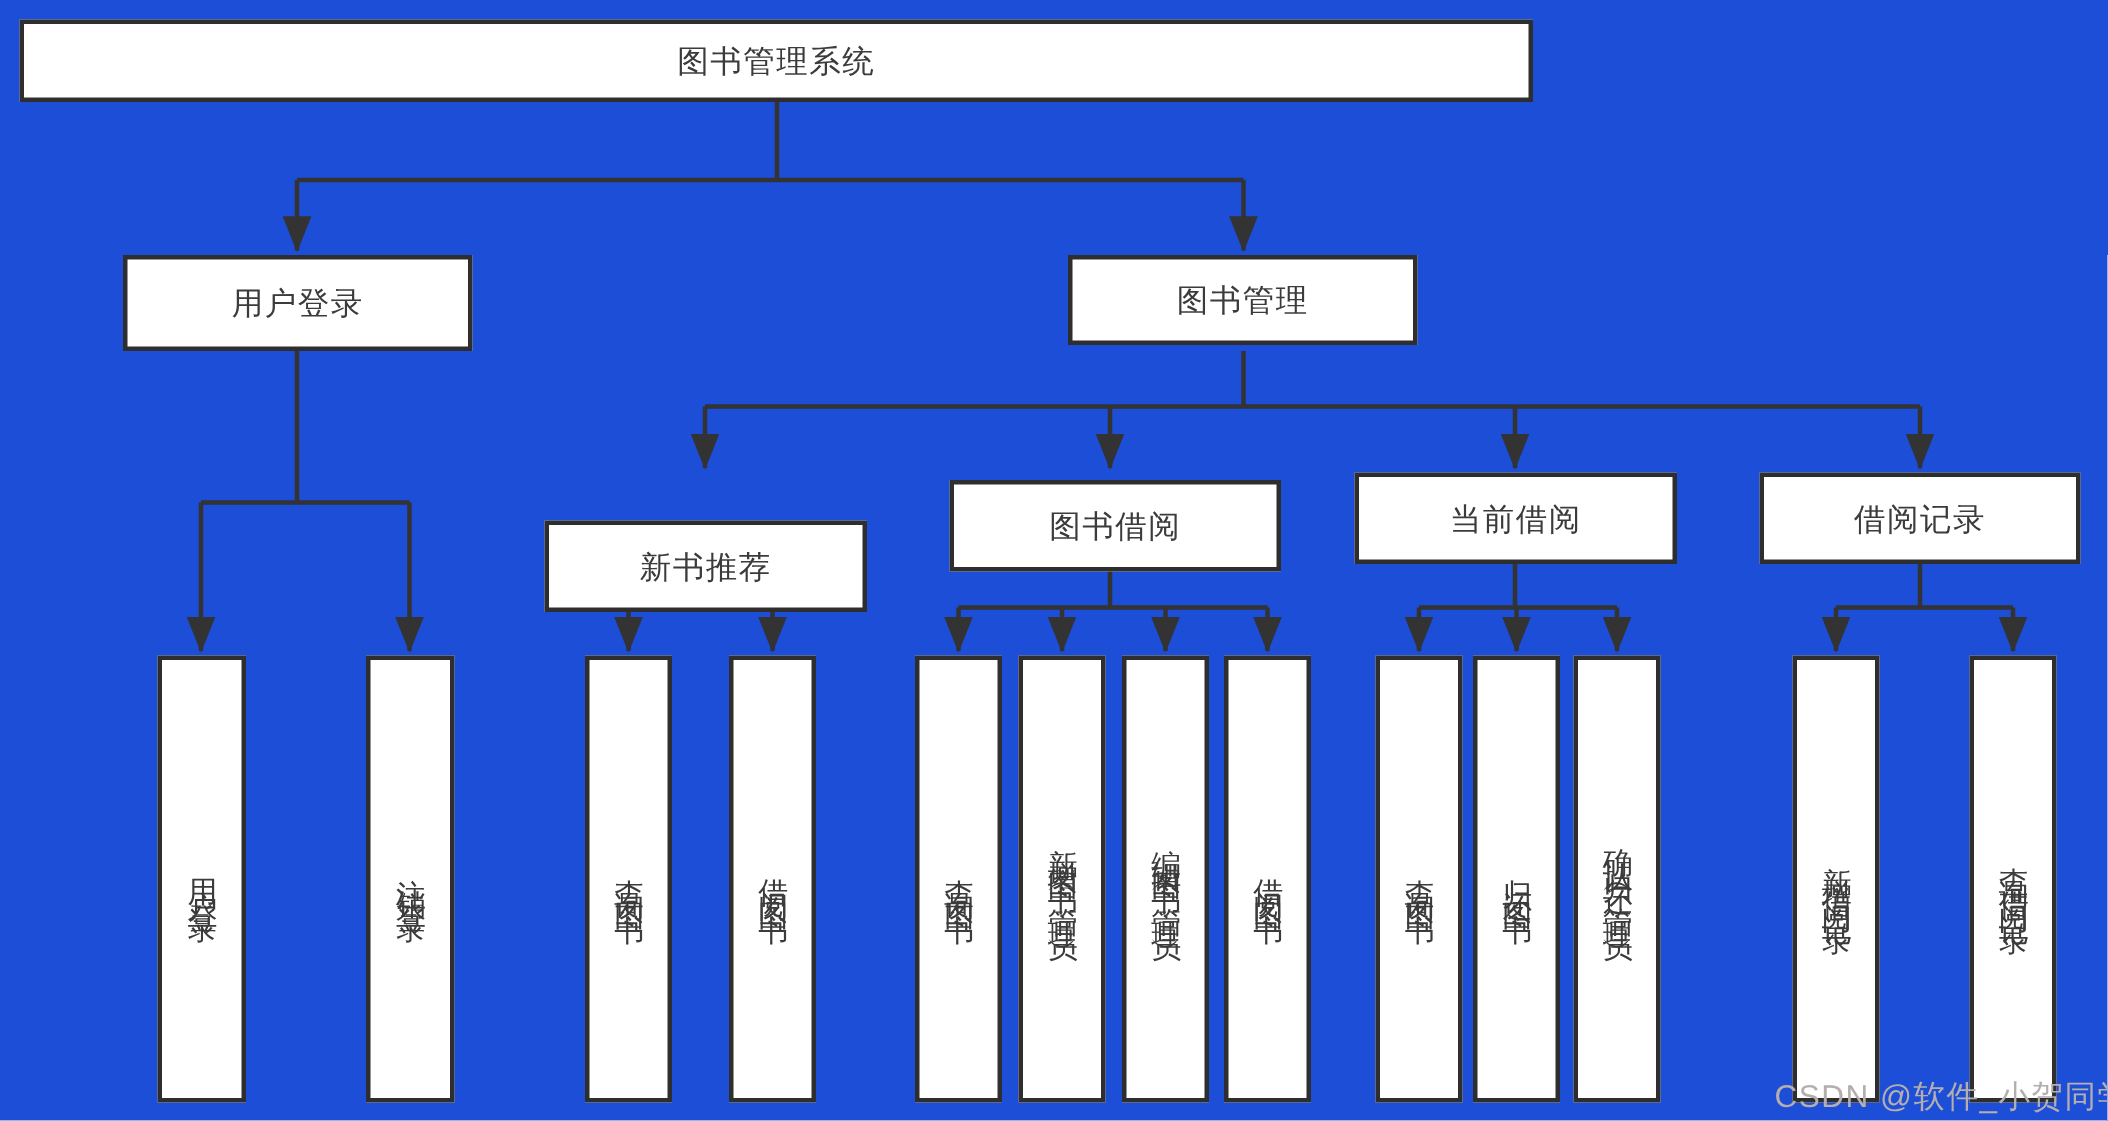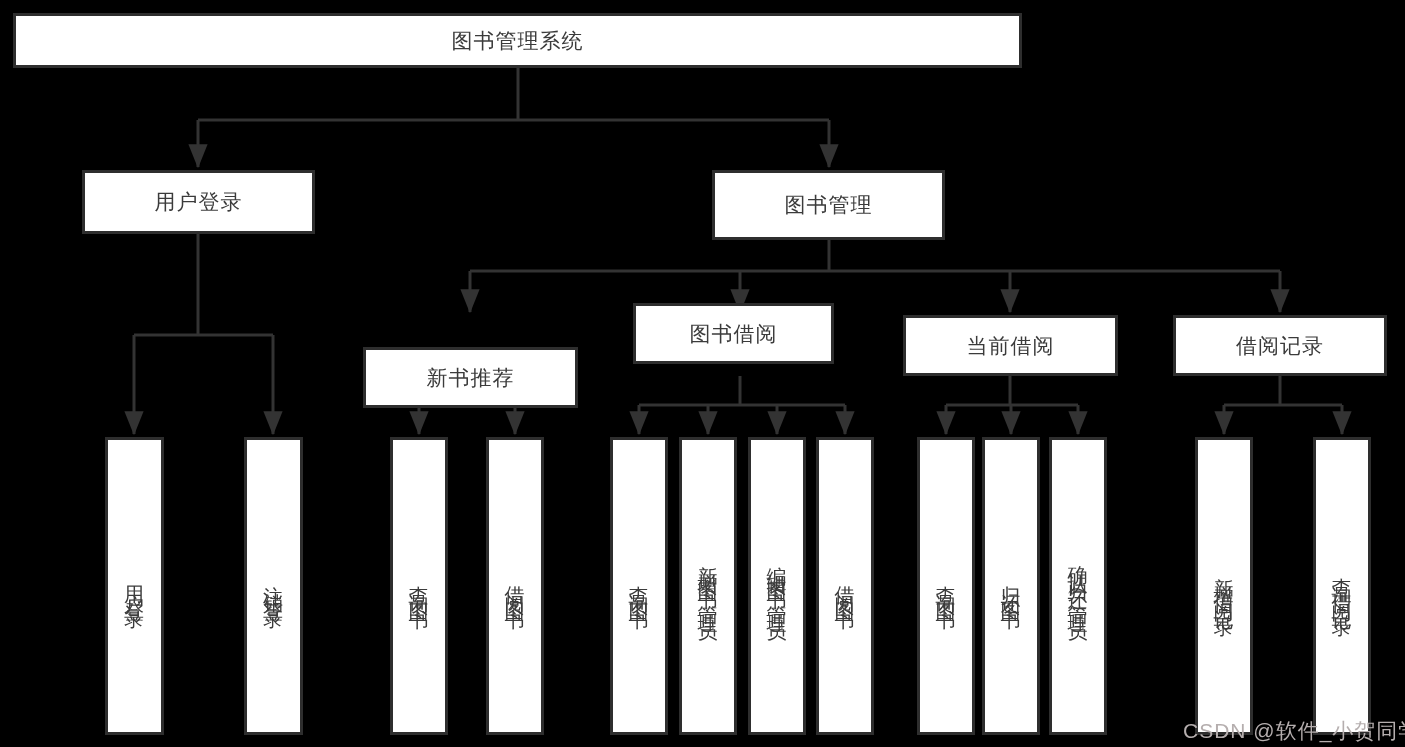--- a/index.html
+++ b/index.html
@@ -5,21 +5,21 @@
   html, body {
     margin: 0;
     padding: 0;
     background: #ffffff;
     font-family: "Liberation Sans", sans-serif;
   }
   .canvas {
     position: relative;
     width: 1405px;
     height: 747px;
-    background: #000000;
+    background: #1d4ed8;
     overflow: hidden;
   }
   .connectors {
     position: absolute;
     left: 0;
     top: 0;
     z-index: 1;
   }
   .box {
     position: absolute;
@@ -130,28 +130,28 @@
     </g>
   </svg>
 
   <div class="box hbox" style="left:13px; top:13px; width:1009px; height:55px;">
     <span>图书管理系统</span>
   </div>
 
   <div class="box hbox" style="left:82px; top:170px; width:233px; height:64px;">
     <span>用户登录</span>
   </div>
-  <div class="box hbox" style="left:712px; top:170px; width:233px; height:70px;">
+  <div class="box hbox" style="left:712px; top:170px; width:233px; height:60px;">
     <span>图书管理</span>
   </div>
 
   <div class="box hbox" style="left:363px; top:315px; width:215px; height:61px;margin-top:32px;">
     <span>新书推荐</span>
   </div>
-  <div class="box hbox" style="left:633px; top:303px; width:201px; height:61px;">
+  <div class="box hbox" style="left:633px; top:320px; width:221px; height:61px;">
     <span>图书借阅</span>
   </div>
   <div class="box hbox" style="left:903px; top:315px; width:215px; height:61px;justify-content:center;">
     <span>当前借阅</span>
   </div>
   <div class="box hbox" style="left:1173px; top:315px; width:214px; height:61px;">
     <span>借阅记录</span>
   </div>
 
   <div class="box vbox" style="left:105px; width:59px;">

